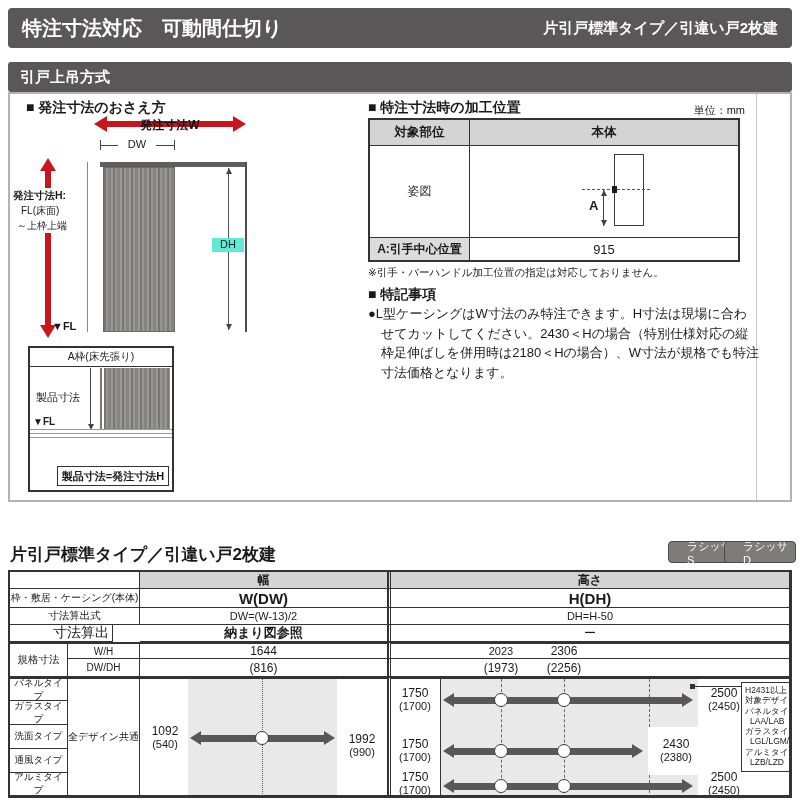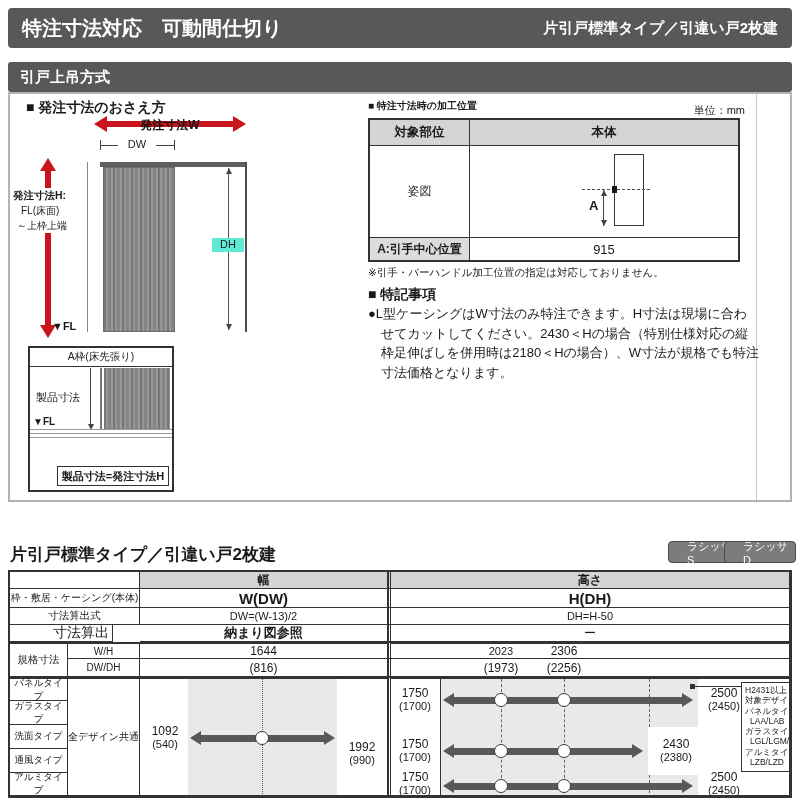--- a/index.html
+++ b/index.html
@@ -109,21 +109,21 @@
   <div class="abs flexc" style="left:30px;top:348px;width:142px;height:19px;border-bottom:1px solid #333;font-size:10.5px;">A枠(床先張り)</div>
   <div class="abs" style="left:100px;top:368px;width:2px;height:61px;background:#777;"></div>
   <div class="abs wood" style="left:104px;top:368px;width:66px;height:61px;"></div>
   <div class="abs" style="left:90px;top:368px;width:1px;height:58px;background:#444;"></div>
   <span class="tri sm-d" style="left:88px;top:424px;"></span>
   <div class="abs" style="left:36px;top:390px;font-size:11px;text-align:center;">製品寸法</div>
   <div class="abs" style="left:33px;top:416px;font-size:10px;font-weight:bold;">▼FL</div>
   <div class="abs hatch" style="left:30px;top:429px;width:142px;height:12px;"></div>
   <div class="abs flexc" style="left:57px;top:466px;width:112px;height:20px;border:1.5px solid #333;font-size:11px;font-weight:bold;background:#fff;">製品寸法=発注寸法H</div>
 
-  <div class="abs" style="left:368px;top:99px;font-size:10px;font-weight:bold;">■ 特注寸法時の加工位置</div>
+  <div class="abs" style="left:368px;top:99px;font-size:14px;font-weight:bold;">■ 特注寸法時の加工位置</div>
   <div class="abs" style="left:660px;top:103px;width:85px;text-align:right;font-size:11px;">単位：mm</div>
 
   <div class="abs" id="mtable" style="left:368px;top:118px;width:372px;">
     <div class="mhdr">対象部位</div>
     <div class="mhdr">本体</div>
     <div style="font-size:12px;">姿図</div>
     <div>
       <div style="position:absolute;left:144px;top:8px;width:30px;height:72px;border:1.5px solid #3a3a3a;box-sizing:border-box;"></div>
       <div style="position:absolute;left:112px;top:43px;width:68px;border-top:1px dashed #555;"></div>
       <div style="position:absolute;left:142px;top:40px;width:5px;height:7px;background:#1a1a1a;"></div>
@@ -189,21 +189,21 @@
       <div class="rlab" style="left:4px;top:46px;width:42px;">
         <span>1092</span><br>
         <span class="sub">(540)</span>
       </div>
       <div class="garrow" style="left:50px;top:52px;width:145px;">
         <span class="tri gA-l"></span>
           <span class="tri gA-r"></span>
           <span class="sh"></span>
         <span class="node" style="left:65px;"></span>
       </div>
-      <div class="rlab" style="left:201px;top:62px;width:42px;">
+      <div class="rlab" style="left:201px;top:54px;width:42px;">
         <span>1992</span><br>
         <span class="sub">(990)</span>
       </div>
     </div>
 
     <div class="c dbl thick" style="left:378px;top:105px;width:402px;height:119px;display:block;">
       <div class="band" style="left:49px;top:0;width:258px;height:48px;"></div>
       <div class="band" style="left:49px;top:48px;width:208px;height:48px;"></div>
       <div class="band" style="left:49px;top:96px;width:258px;height:23px;"></div>
       <div style="position:absolute;left:49px;top:0;height:119px;border-left:1px solid #333;"></div>

